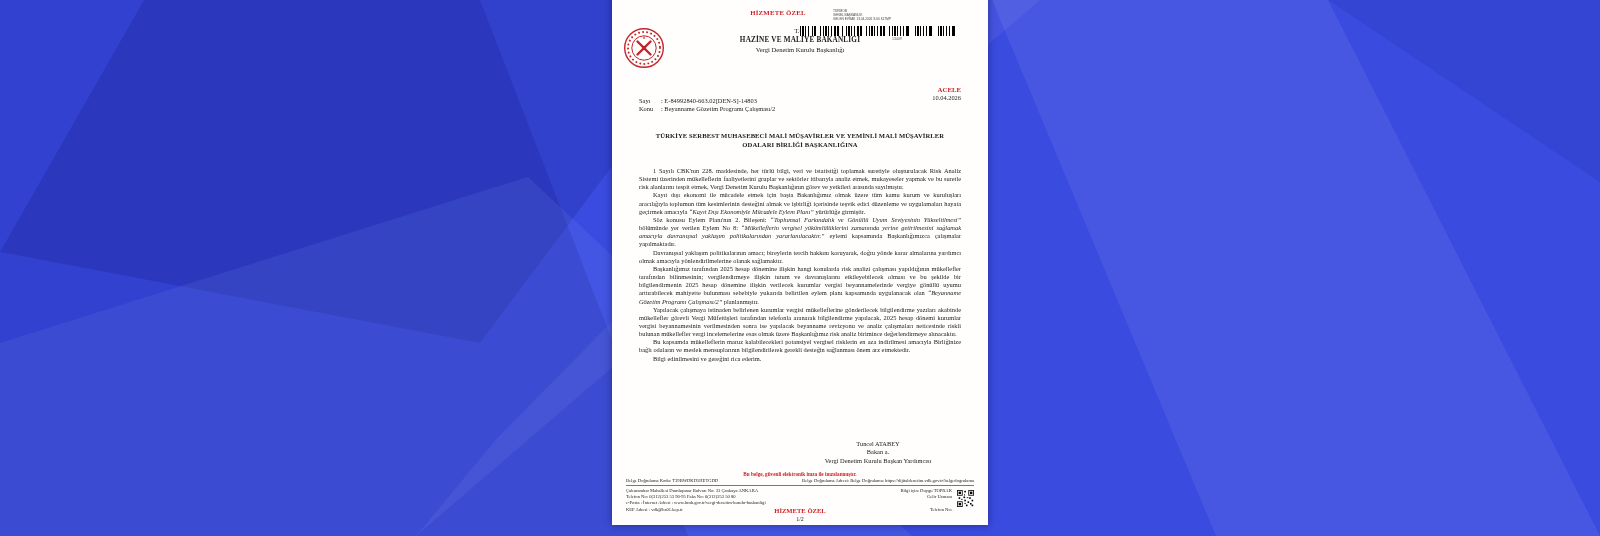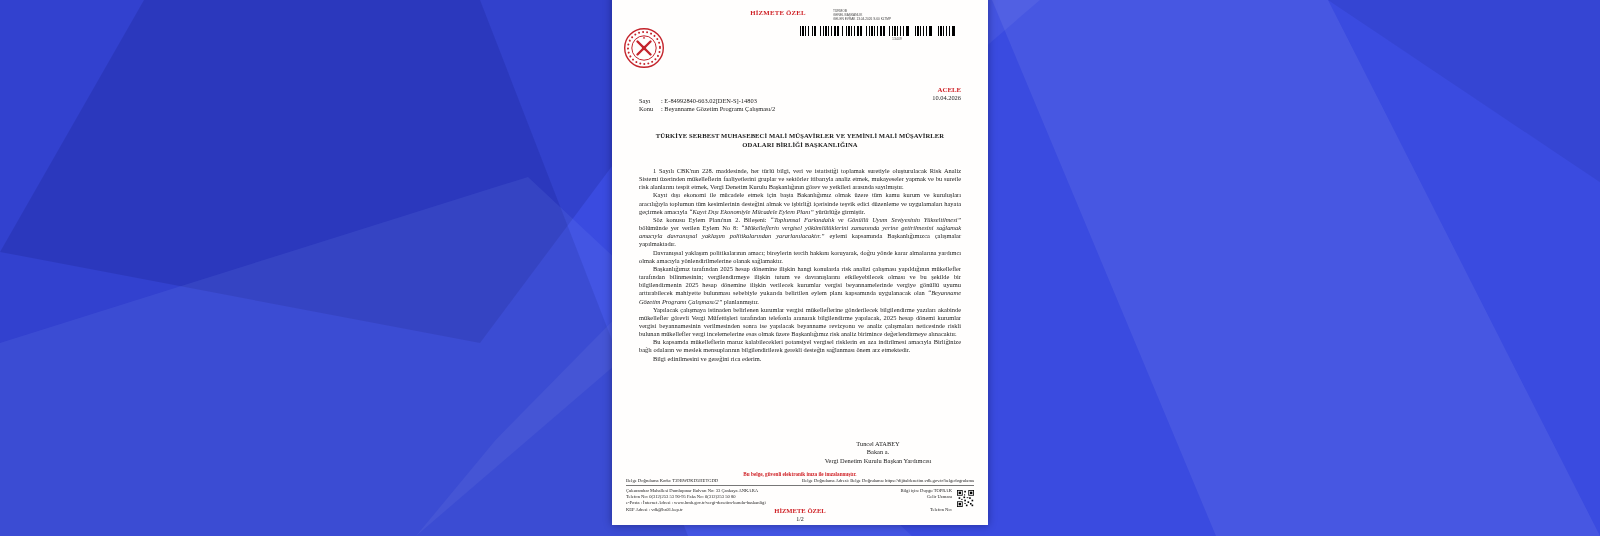--- a/index.html
+++ b/index.html
@@ -75,20 +75,25 @@
         <circle cx="21" cy="21" r="12.2" fill="none" stroke="#c4242c" stroke-width="1"></circle>
         <g stroke="#c4242c" stroke-width="2.4" stroke-linecap="round">
           <path d="M14.5 14.5 L27.5 27.5"></path>
             <path d="M27.5 14.5 L14.5 27.5"></path>
         </g>
         <circle cx="21" cy="21" r="2.2" fill="#c4242c"></circle>
         <path d="M21 9.2 l1.2 2.4 -2.4 0 z" fill="#c4242c"></path>
       </svg>
     </div>
 
+    <div class="abs hdr">
+      <div class="tc">T.C.</div>
+      <div class="ministry">HAZİNE VE MALİYE BAKANLIĞI</div>
+      <div class="dept">Vergi Denetim Kurulu Başkanlığı</div>
+    </div>
 
     <div class="abs stamp-text">
       <div>TÜRMOB</div>
       <div>GENEL BAŞKANLIK</div>
       <div>GELEN EVRAK 13.04.2026 S.60 KLTMP</div>
     </div>
     <div class="abs barcode"></div>
     <div class="abs barcode-num">13449</div>
 
     <div class="abs urgency-block">

